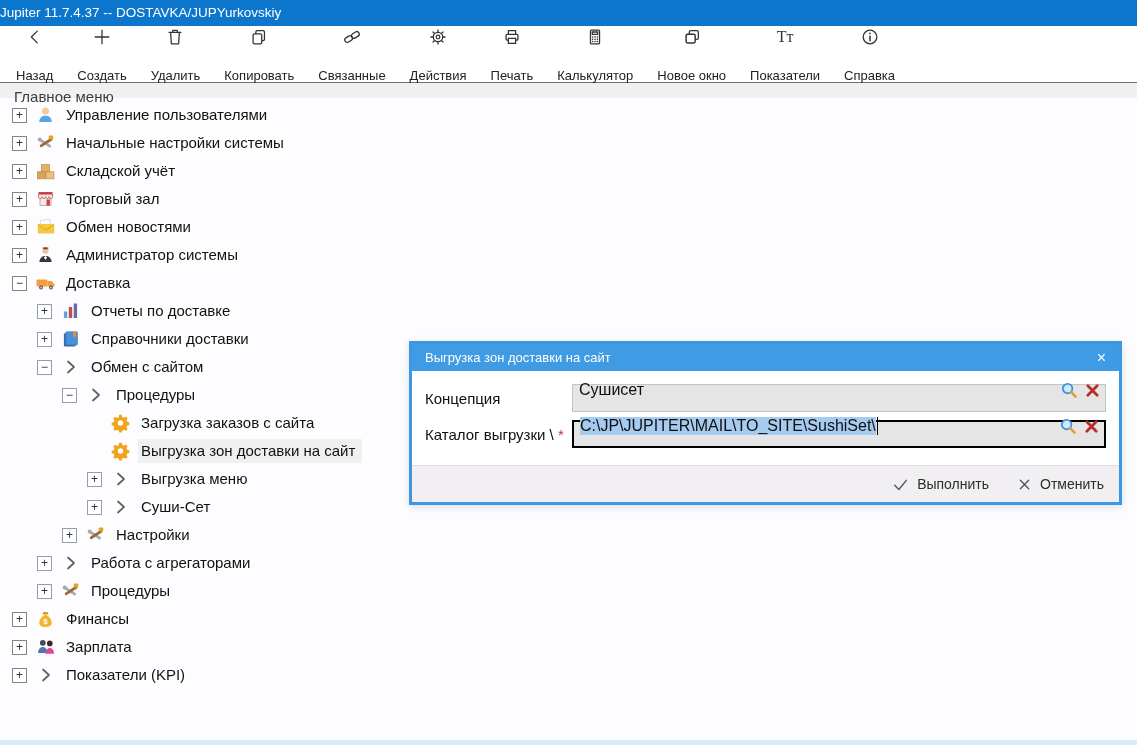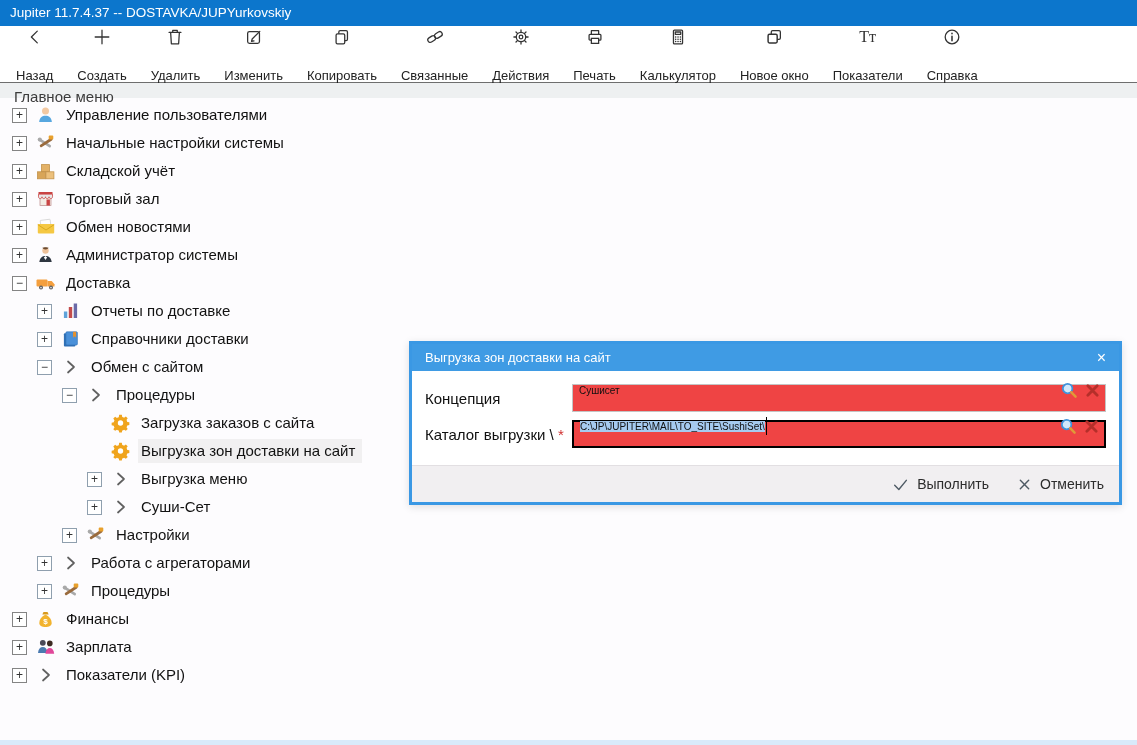--- a/index.html
+++ b/index.html
@@ -4,21 +4,21 @@
 <style>
   html,body{margin:0;padding:0;}
   body{
     width:1137px;height:745px;position:relative;overflow:hidden;
     background:#fdfcfe;font-family:"Liberation Sans",sans-serif;
     -webkit-font-smoothing:antialiased;
   }
   
   .titlebar{
     height:26px;background:#0c76cc;color:#fff;font-size:13.5px;
-    line-height:26px;padding-left:10px;
+    line-height:26px;
   }
   
   .toolbar{
     height:56px;background:#ffffff;border-bottom:1px solid #6e6e6e;
     display:flex;align-items:center;padding-left:4px;
   }
   .tb-item{
     display:flex;flex-direction:column;align-items:center;justify-content:center;
     padding:3px 12px;color:#222;font-size:13px;gap:20px;cursor:default;
   }
@@ -54,22 +54,22 @@
     height:27px;background:#3f9be4;color:#fff;display:flex;align-items:center;
     font-size:13px;padding:0 13px;
   }
   .dlg-title{flex:1;}
   .dlg-close{font-size:16px;line-height:16px;cursor:default;}
   .dlg-body{padding:13px 13px 9px 13px;}
   .fld-row{display:flex;align-items:center;margin-bottom:8px;}
   .fld-label{width:147px;flex:none;font-size:15px;color:#101010;}
   .req{color:#d03030;}
   .fld-input{
-    flex:1;height:28px;box-sizing:border-box;border:1px solid #c4c4c4;background:#ef4444;
-    display:flex;align-items:center;padding:0 5px 16px 6px;font-size:10px;color:#101010;
+    flex:1;height:28px;box-sizing:border-box;border:1px solid #c4c4c4;background:#e5e5e5;
+    display:flex;align-items:center;padding:0 5px 16px 6px;font-size:16px;color:#101010;
   }
   .fld-input.focused{border:2px solid #000;text-align:center;}
   .fld-value{flex:1;white-space:nowrap;overflow:hidden;display:flex;align-items:center;}
   .selval{background:#a6cbf0;}
   .caret{width:1px;height:18px;background:#000;margin-left:1px;}
   .inpicon{display:flex;align-items:center;margin-left:6px;cursor:default;}
   .dlg-footer{
     height:36px;background:#f1eff1;border-top:1px solid #e2dfe2;
     display:flex;align-items:center;justify-content:flex-end;gap:28px;
     padding-right:15px;font-size:14px;color:#2c2c2c;padding-left:24px;
@@ -102,29 +102,20 @@
       </span>
       <span>Создать</span>
     </div>
     <div class="tb-item">
       <span class="tb-icon">
         <svg width="20" height="20" viewBox="0 0 22 22">
           <path d="M4.5 6h13M8.5 6V3.8h5V6M6.2 6l.8 12.5h8l.8-12.5" stroke="#333" stroke-width="1.4" fill="none" stroke-linecap="round" stroke-linejoin="round"></path>
         </svg>
       </span>
       <span>Удалить</span>
-    </div>
-    <div class="tb-item">
-      <span class="tb-icon">
-        <svg width="20" height="20" viewBox="0 0 22 22">
-          <rect x="4" y="5" width="13" height="13" rx="2" stroke="#333" stroke-width="1.4" fill="none" stroke-linecap="round" stroke-linejoin="round"></rect>
-          <path d="M9 13.2L17.4 4.8M9 13.2l-.7 2.7 2.7-.7" stroke="#333" stroke-width="1.4" fill="none" stroke-linecap="round" stroke-linejoin="round"></path>
-        </svg>
-      </span>
-      <span>Изменить</span>
     </div>
     <div class="tb-item">
       <span class="tb-icon">
         <svg width="20" height="20" viewBox="0 0 22 22">
           <rect x="7.5" y="4" width="9.5" height="11" rx="1.5" stroke="#333" stroke-width="1.4" fill="none" stroke-linecap="round" stroke-linejoin="round"></rect>
           <rect x="4.5" y="7.5" width="9.5" height="11" rx="1.5" fill="#fff" stroke="#333" stroke-width="1.4"></rect>
         </svg>
       </span>
       <span>Копировать</span>
     </div>

